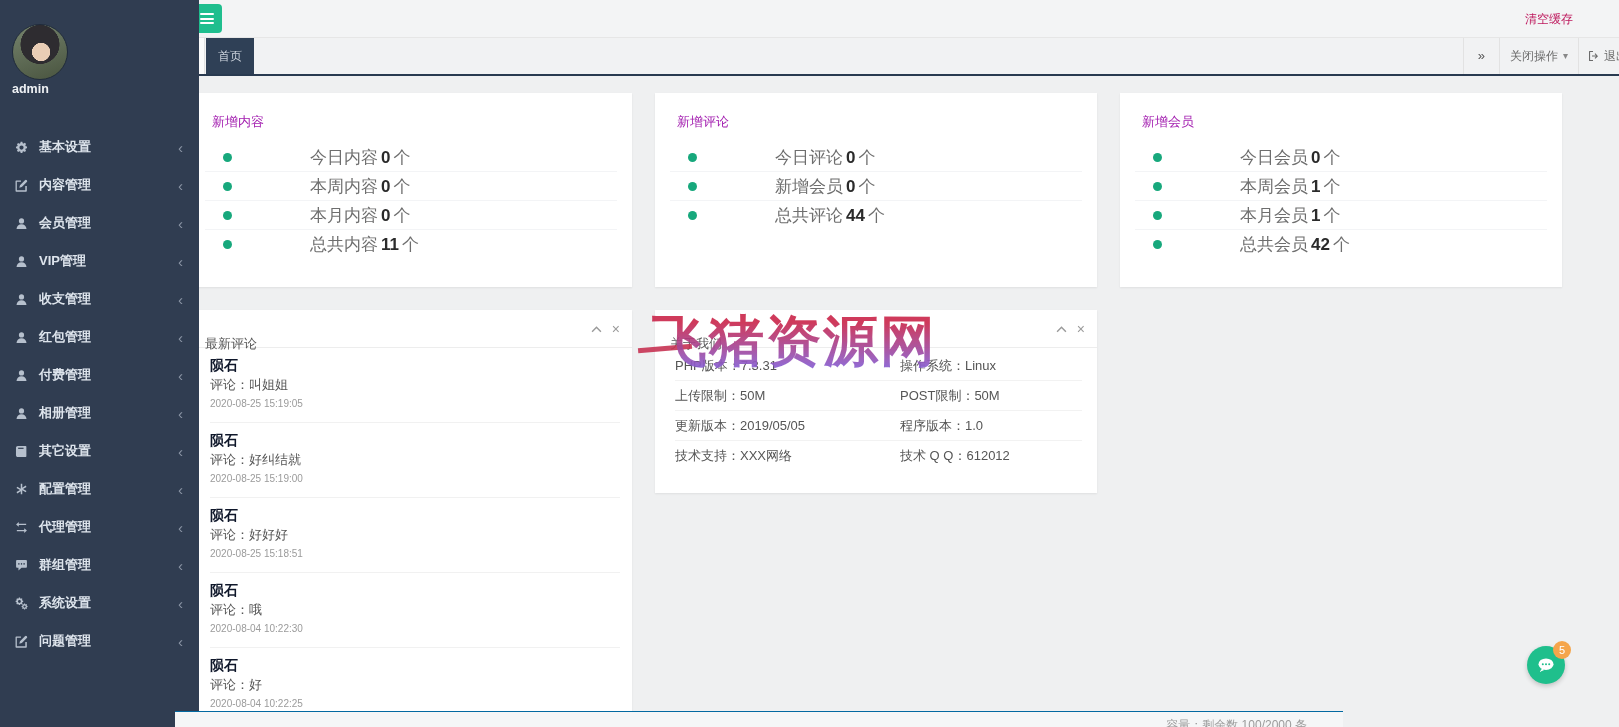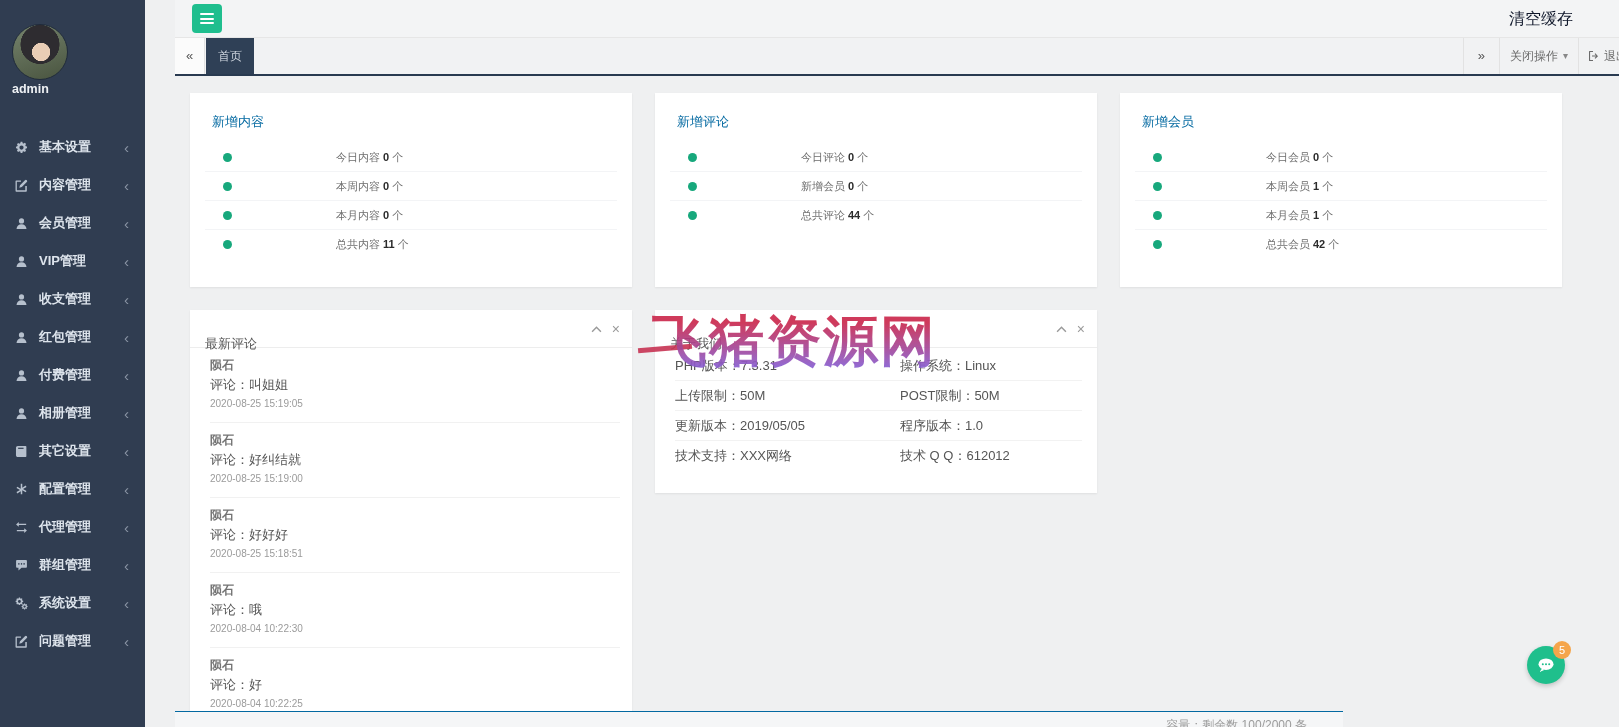--- a/index.html
+++ b/index.html
@@ -1,41 +1,41 @@
 <!DOCTYPE html>
 <html><head>
 <meta charset="utf-8">
 <style>
   * { margin:0; padding:0; box-sizing:border-box; }
   html,body { width:1619px; height:727px; overflow:hidden; }
   body { font-family:"Liberation Sans","DejaVu Sans",sans-serif; background:#eff0f1; position:relative; color:#333; }
 
   
-  .sidebar { position:absolute; left:0; top:0; width:145px; height:727px; background:#303d51; z-index:40; }
+  .sidebar { position:absolute; left:0; top:0; width:199px; height:727px; background:#303d51; z-index:40; }
   .avatar { position:absolute; left:12px; top:24px; width:56px; height:56px; border-radius:50%;
             background:
               radial-gradient(circle at 52% 50%, #e9cdb5 0 23%, rgba(0,0,0,0) 24%),
               radial-gradient(circle at 50% 36%, #2e2c30 0 44%, rgba(0,0,0,0) 45%),
               linear-gradient(160deg, #76846d, #49543f);
             border:1px solid #202b3a; }
   .username { position:absolute; left:12px; top:82px; font-size:12.5px; font-weight:bold; color:#eef1f4; }
   .menu { position:absolute; top:128px; left:0; right:0; }
   .menu-item { height:38px; display:flex; align-items:center; padding:0 16px 0 15px; color:#dde4ec;
                font-size:13px; font-weight:bold; cursor:pointer; }
   .menu-item svg { width:13px; height:13px; fill:#b6c0cd; margin-right:11px; flex:none; }
   .menu-item .chev { margin-left:auto; color:#8b95a5; font-size:15px; font-weight:normal; line-height:1; }
 
   
   .topbar { position:absolute; left:175px; top:0; width:1444px; height:38px; background:#f3f4f5;
             border-bottom:1px solid #e6e6e6; z-index:30; }
   .hamburger { position:absolute; left:17px; top:4px; width:30px; height:29px; background:#1fbe8e;
                border-radius:4px; cursor:pointer; }
   .hamburger i { position:absolute; left:8px; width:14px; height:2px; background:#fff; border-radius:1px; }
   .hamburger i:nth-child(1){ top:9px; } .hamburger i:nth-child(2){ top:13.5px; } .hamburger i:nth-child(3){ top:18px; }
-  .clear-cache { position:absolute; right:46px; top:0; line-height:38px; font-size:16px; color:#0f172a; cursor:pointer; }
+  .clear-cache { position:absolute; right:46px; top:0; line-height:38px; font-size:12px; color:#be185d; cursor:pointer; }
 
   
   .tabbar { position:absolute; left:175px; top:38px; width:1444px; height:38px; background:#f1f2f3;
             border-bottom:2px solid #293a50; z-index:30; }
   .tab-left { position:absolute; left:0; top:0; width:30px; height:36px; background:#fbfbfb;
               border-right:1px solid #e2e2e2; text-align:center; line-height:36px; font-size:13px; color:#555; cursor:pointer; }
   .tab-home { position:absolute; left:31px; top:0; width:48px; height:36px; background:#2f4056; color:#ccd3dd;
               font-size:12px; text-align:center; line-height:36px; cursor:pointer; }
   .tab-right { position:absolute; right:0; top:0; height:36px; display:flex; }
   .tr-cell { height:36px; line-height:36px; font-size:12px; color:#6b6b6b; border-left:1px solid #e2e2e2;
@@ -46,36 +46,36 @@
   .tr-exit { width:41px; padding-left:9px; overflow:hidden; }
   .tr-exit svg { width:12px; height:12px; fill:#6b6b6b; margin-right:4px; flex:none; }
 
   
   .main { position:absolute; left:175px; top:78px; width:1444px; height:649px; overflow:hidden; padding:15px 0 0 15px; }
   .cards-row { display:grid; grid-template-columns:repeat(3,442px); gap:23px; }
   .panels-row { margin-top:23px; display:grid; grid-template-columns:442px 442px; gap:23px; align-items:start; }
   .card { background:#fff; box-shadow:0 1px 2px rgba(0,0,0,.07); }
 
   .stat-card { height:194px; }
-  .stat-title { padding:20px 22px 12px; font-size:13px; color:#0369a1; }
+  .stat-title { padding:20px 22px 12px; font-size:13px; color:#a21caf; }
   .stat-row { margin:0 15px; height:29px; display:flex; align-items:center; padding-left:18px;
               border-bottom:1px solid #f3f4f6; }
   .stat-row:last-child { border-bottom:none; }
   .dot { width:9px; height:9px; border-radius:50%; background:#17a87c; flex:none; }
-  .stat-text { margin-left:104px; font-size:11px; color:#6e6e6e; }
+  .stat-text { margin-left:78px; font-size:17px; color:#6e6e6e; }
   .stat-text b { color:#2b2b2b; margin:0 3px; }
 
   .panel-header { height:38px; line-height:37px; padding:15px 15px; font-size:13px; color:#565656;
                   border-bottom:1px solid #ededed; position:relative; }
   .panel-tools { position:absolute; right:12px; top:0; height:38px; display:flex; align-items:center; gap:10px; }
   .panel-tools .tool { color:#9a9a9a; font-size:14px; line-height:1; cursor:pointer; display:flex; align-items:center; }
 
   .comments-panel { height:402px; overflow:hidden; }
   .comment-item { margin:0 12px 0 20px; padding:10px 0 11px; border-bottom:1px solid #f1f1f1; }
-  .c-name { font-size:12px; font-weight:bold; color:#737373; line-height:15px; }
+  .c-name { font-size:14px; font-weight:bold; color:#0f172a; line-height:15px; }
   .c-text { font-size:13px; color:#555; line-height:17px; margin-top:3px; }
   .c-time { font-size:10px; color:#9b9b9b; line-height:14px; margin-top:4px; }
 
   .about-panel { height:183px; }
   .about-body { padding:3px 15px 0 20px; }
   .about-row { display:grid; grid-template-columns:225px 1fr; height:30px; align-items:center;
                border-bottom:1px solid #f2f2f2; font-size:13px; color:#555; }
   .about-row:last-child { border-bottom:none; }
 
   

